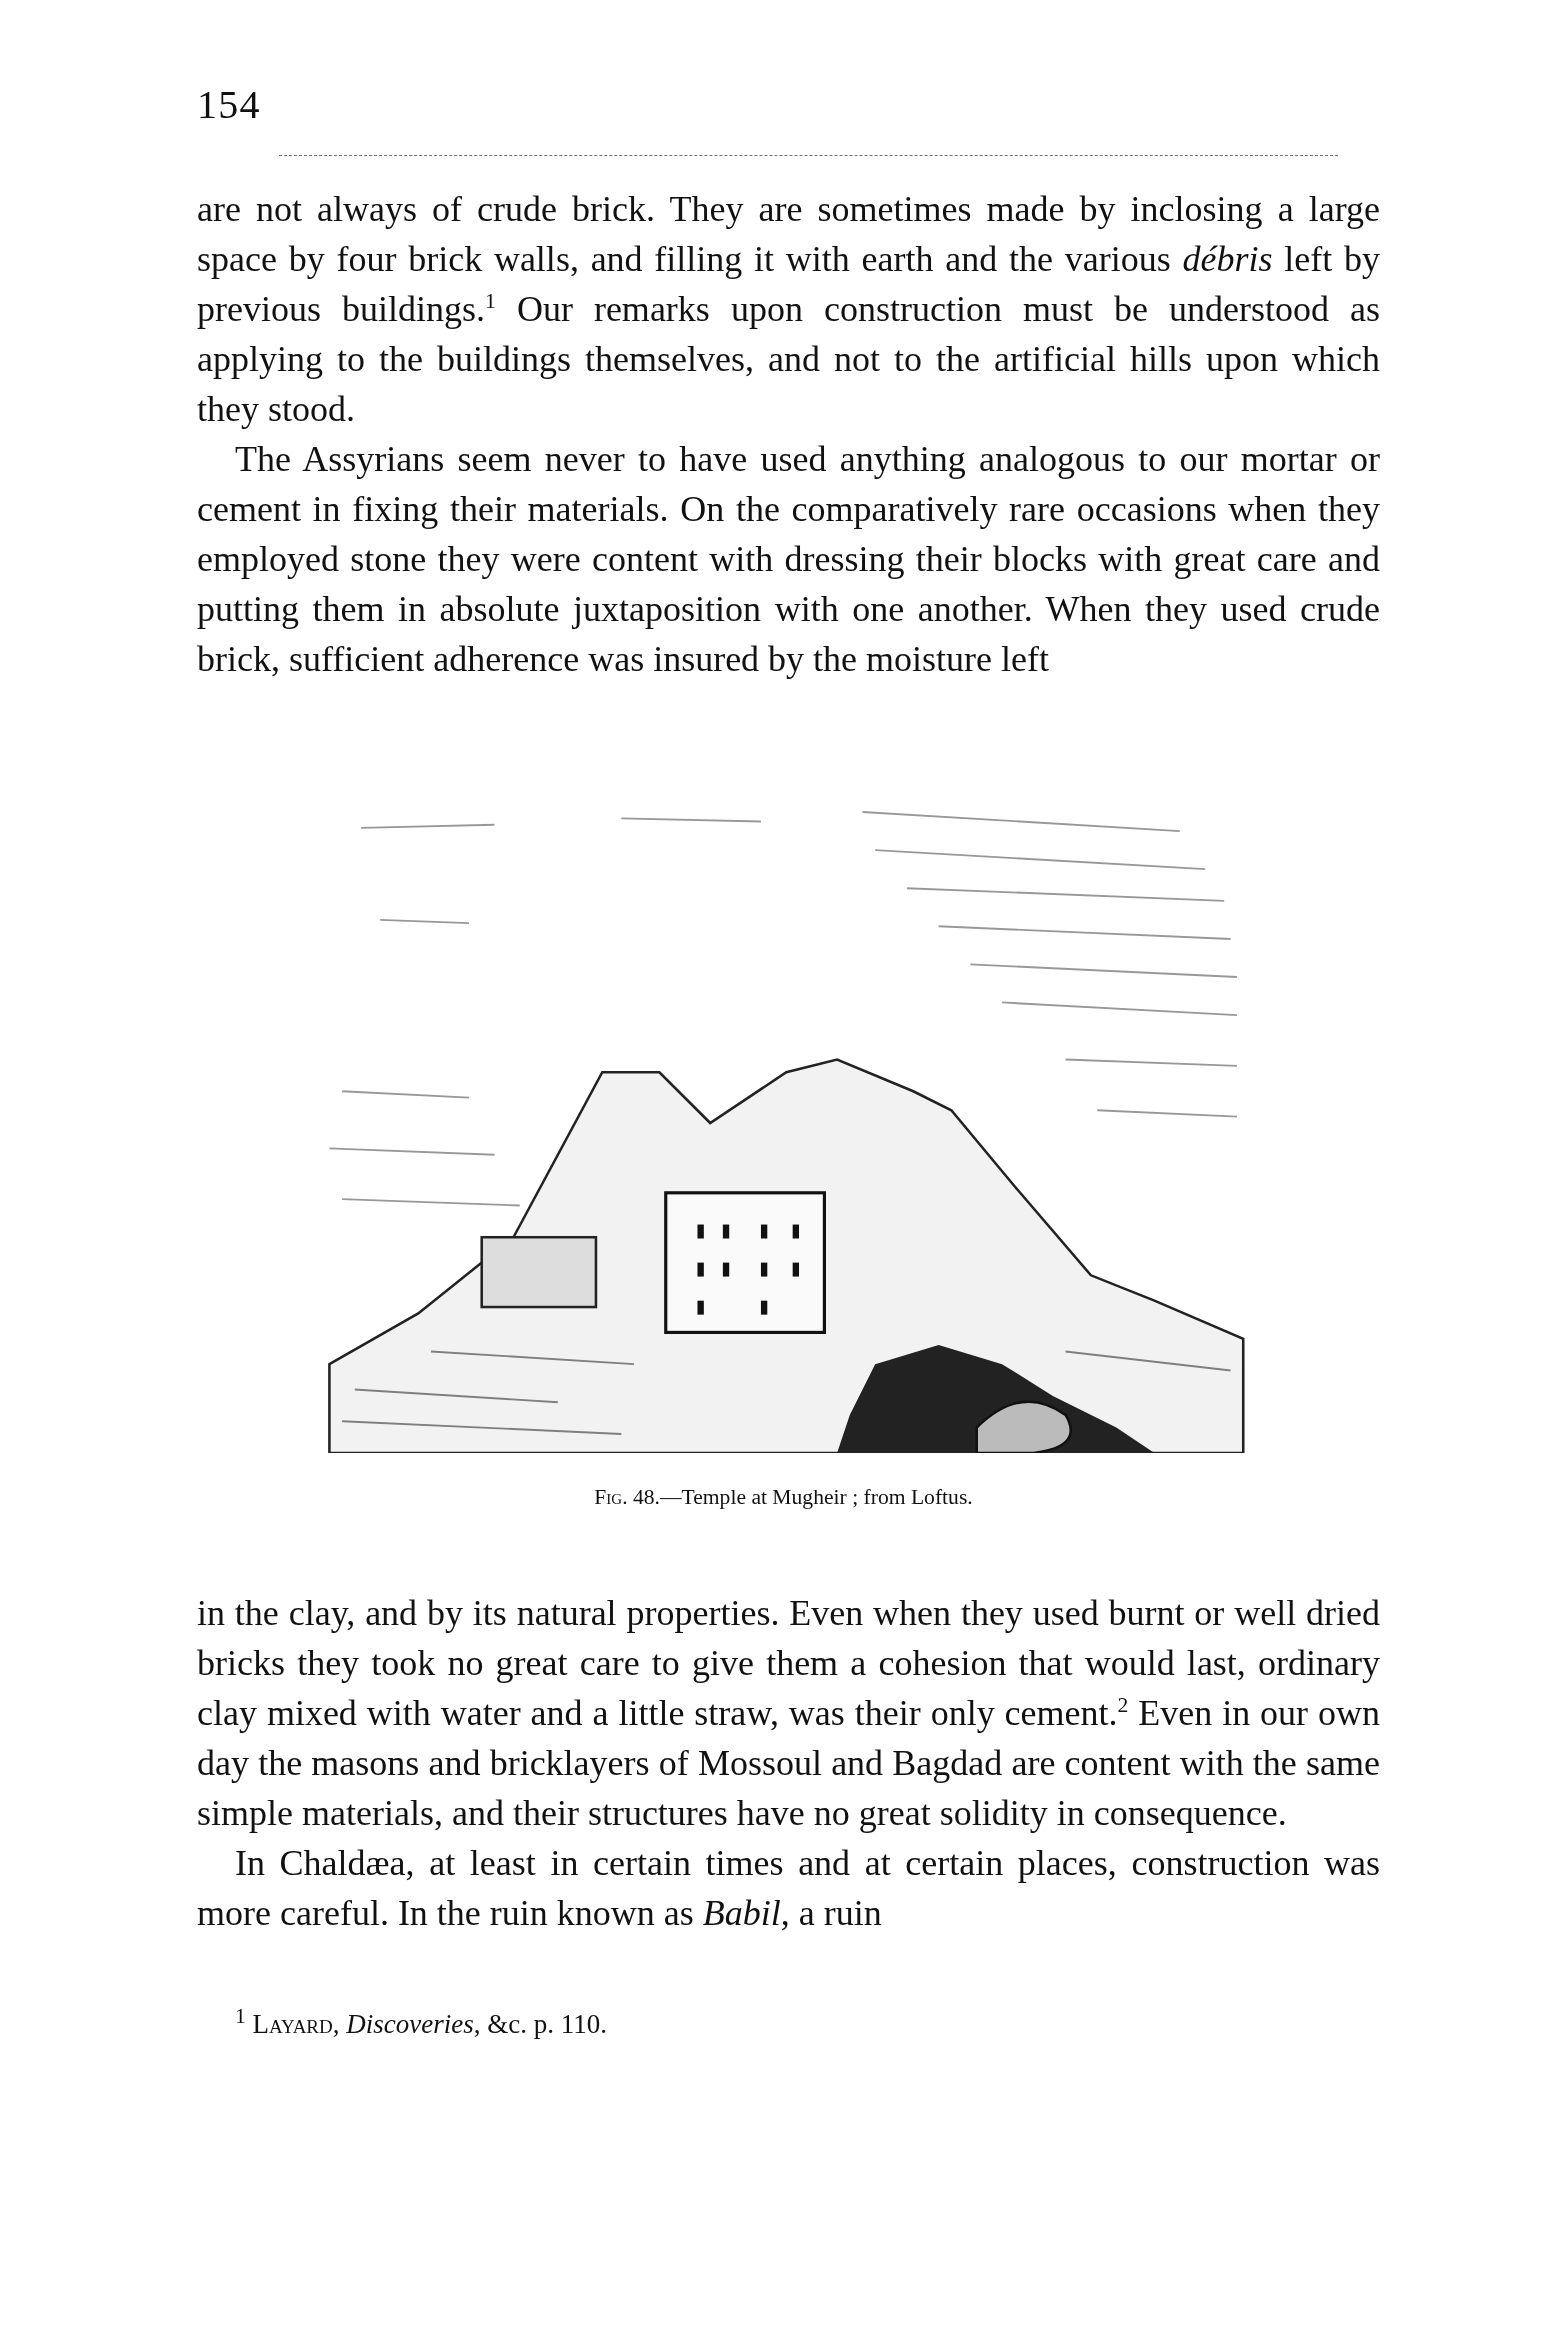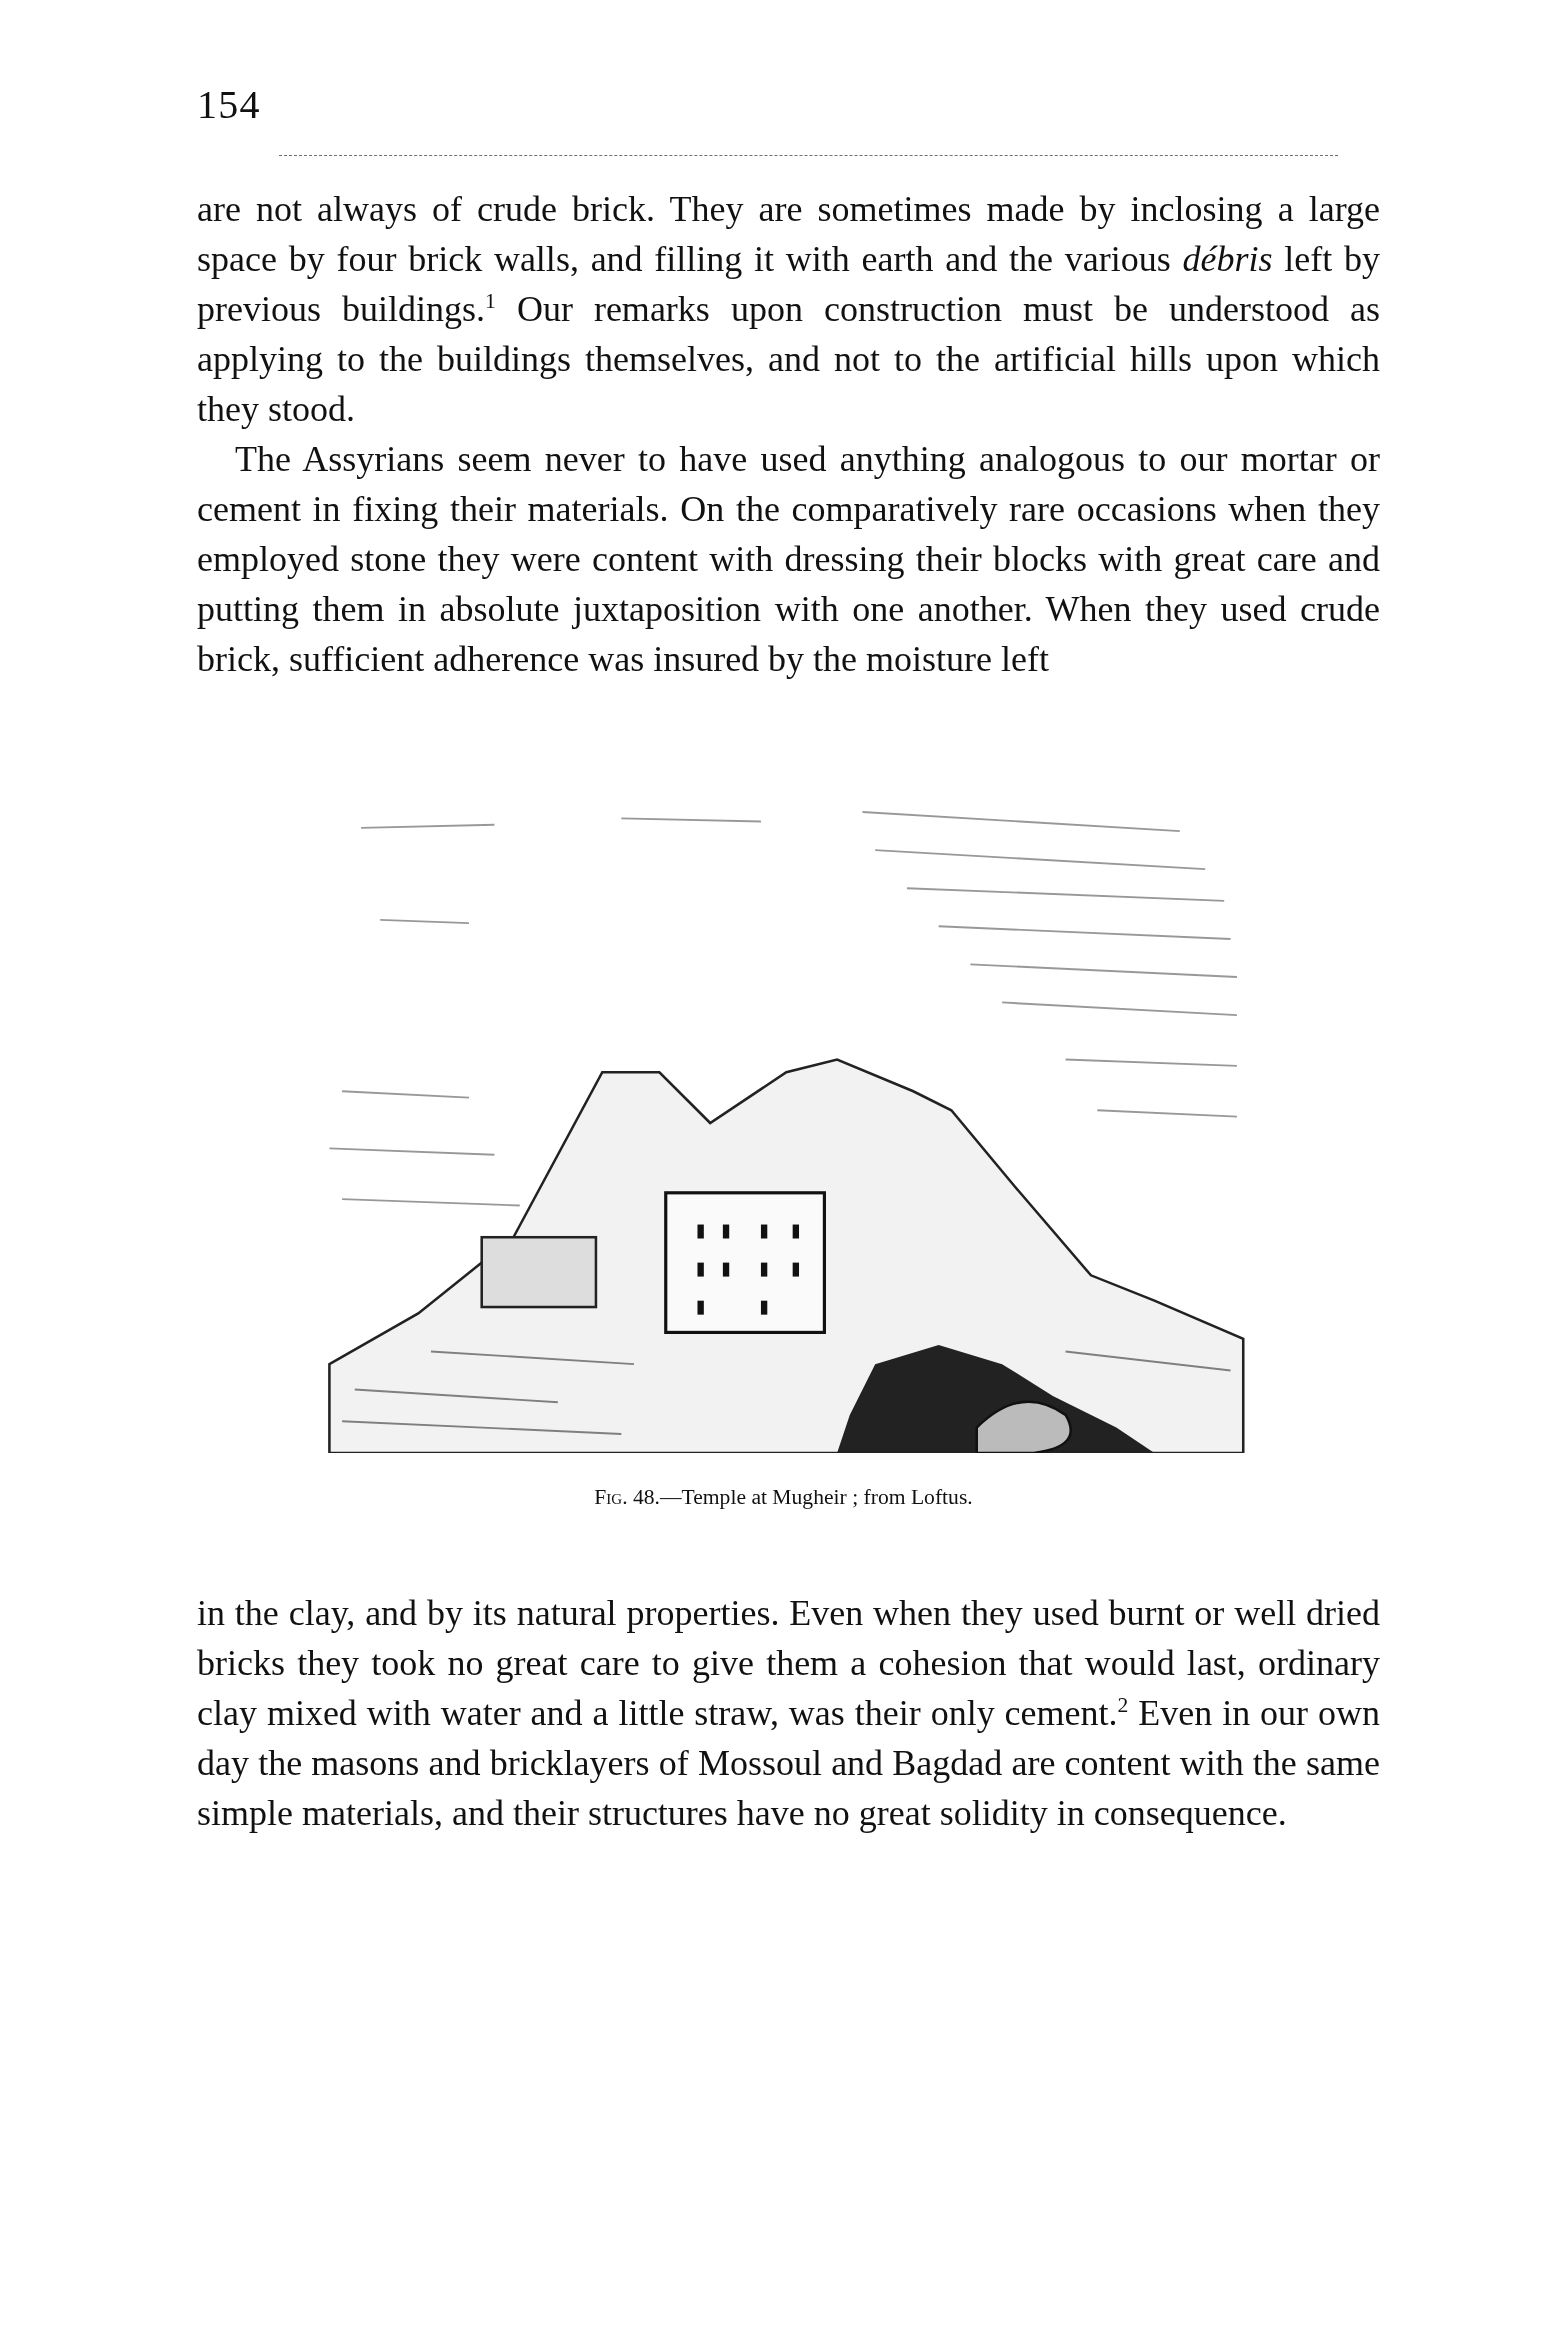--- a/index.html
+++ b/index.html
@@ -84,17 +84,19 @@
     </g>
   </svg>
 </div>
 
 <div class="caption">
   <span class="sc">Fig. 48.</span><span>—Temple at Mugheir ; from Loftus.</span>
 </div>
 
 <div class="body-block block2">
   <p><span>in the clay, and by its natural properties.  Even when they used burnt or well dried bricks they took no great care to give them a cohesion that would last, ordinary clay mixed with water and a little straw, was their only cement.</span><sup>2</sup><span>  Even in our own day the masons and bricklayers of Mossoul and Bagdad are content with the same simple materials, and their structures have no great solidity in consequence.</span></p>
+  <p class="para"><span>In Chaldæa, at least in certain times and at certain places, construction was more careful.  In the ruin known as </span><em>Babil</em><span>, a ruin</span></p>
 </div>
 
 <div class="footnotes">
+  <p><sup>1</sup> <span class="sc">Layard</span>, <em>Discoveries</em><span>, &amp;c. p. 110.</span></p>
 </div>
 
 
 </body></html>

